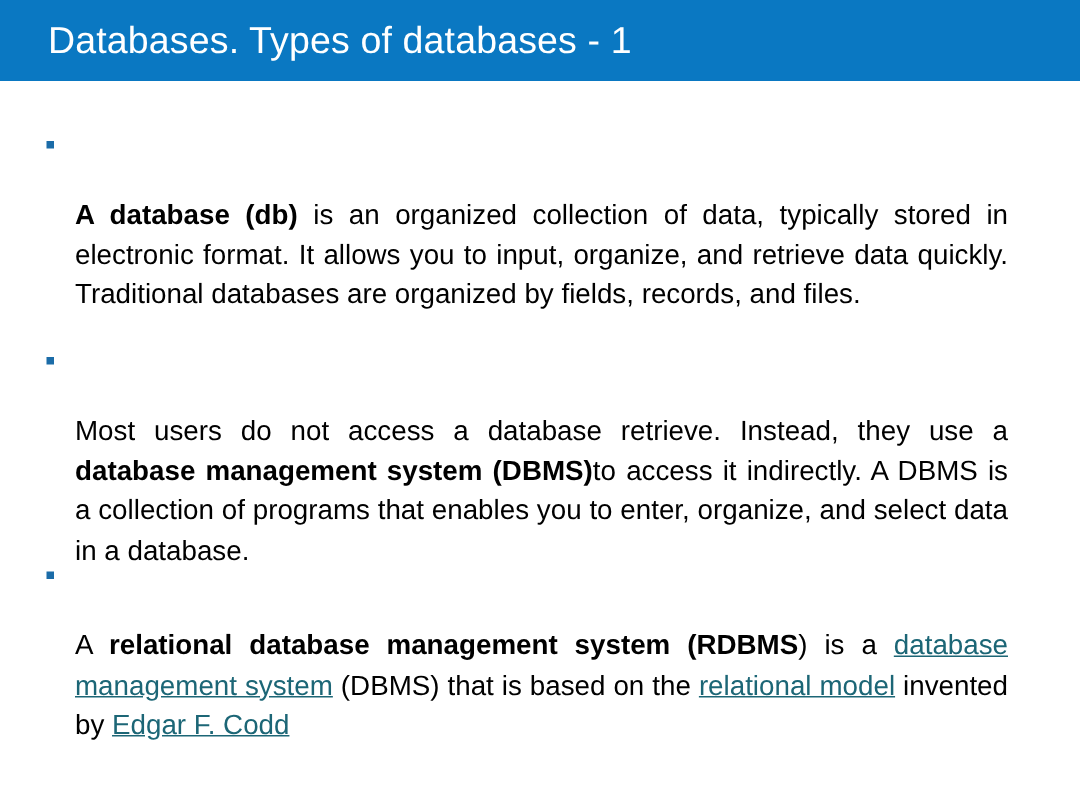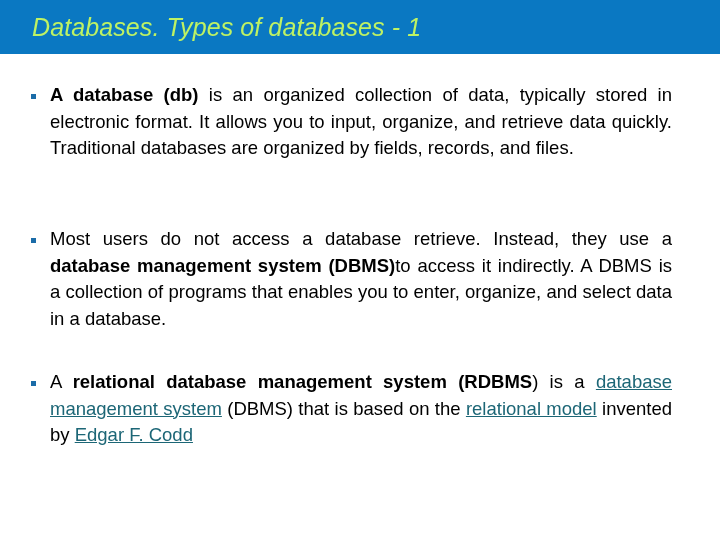--- a/index.html
+++ b/index.html
@@ -30,25 +30,24 @@
     width: 720px;
     height: 54px;
     background: #0a78c2;
   }
   #title-text {
     position: absolute;
     left: 32px;
     top: 11px;
     font-size: 25px;
     line-height: 32px;
-    color: #bef264;
+    color: #ffffff;
     font-weight: 400;
     letter-spacing: 0.1px;
     white-space: nowrap;
-    font-style: italic;
   }
 
   
   #body-area {
     position: absolute;
     left: 0;
     top: 54px;
     width: 720px;
     height: 486px;
   }
@@ -90,20 +89,21 @@
   }
 
   
   #para-1 { top: 28px; }
   #para-2 { top: 172px; }
   #para-3 { top: 315px; }
 
   .justified {
     text-align: justify;
     text-align-last: left;
+    margin-top: 48px;
   }
 </style>
 </head>
 <body>
 
 <div id="slide">
 
   <div id="title-bar" style="background: rgb(10, 120, 194);">
     <div id="title-text">Databases. Types of databases - 1</div>
   </div>

